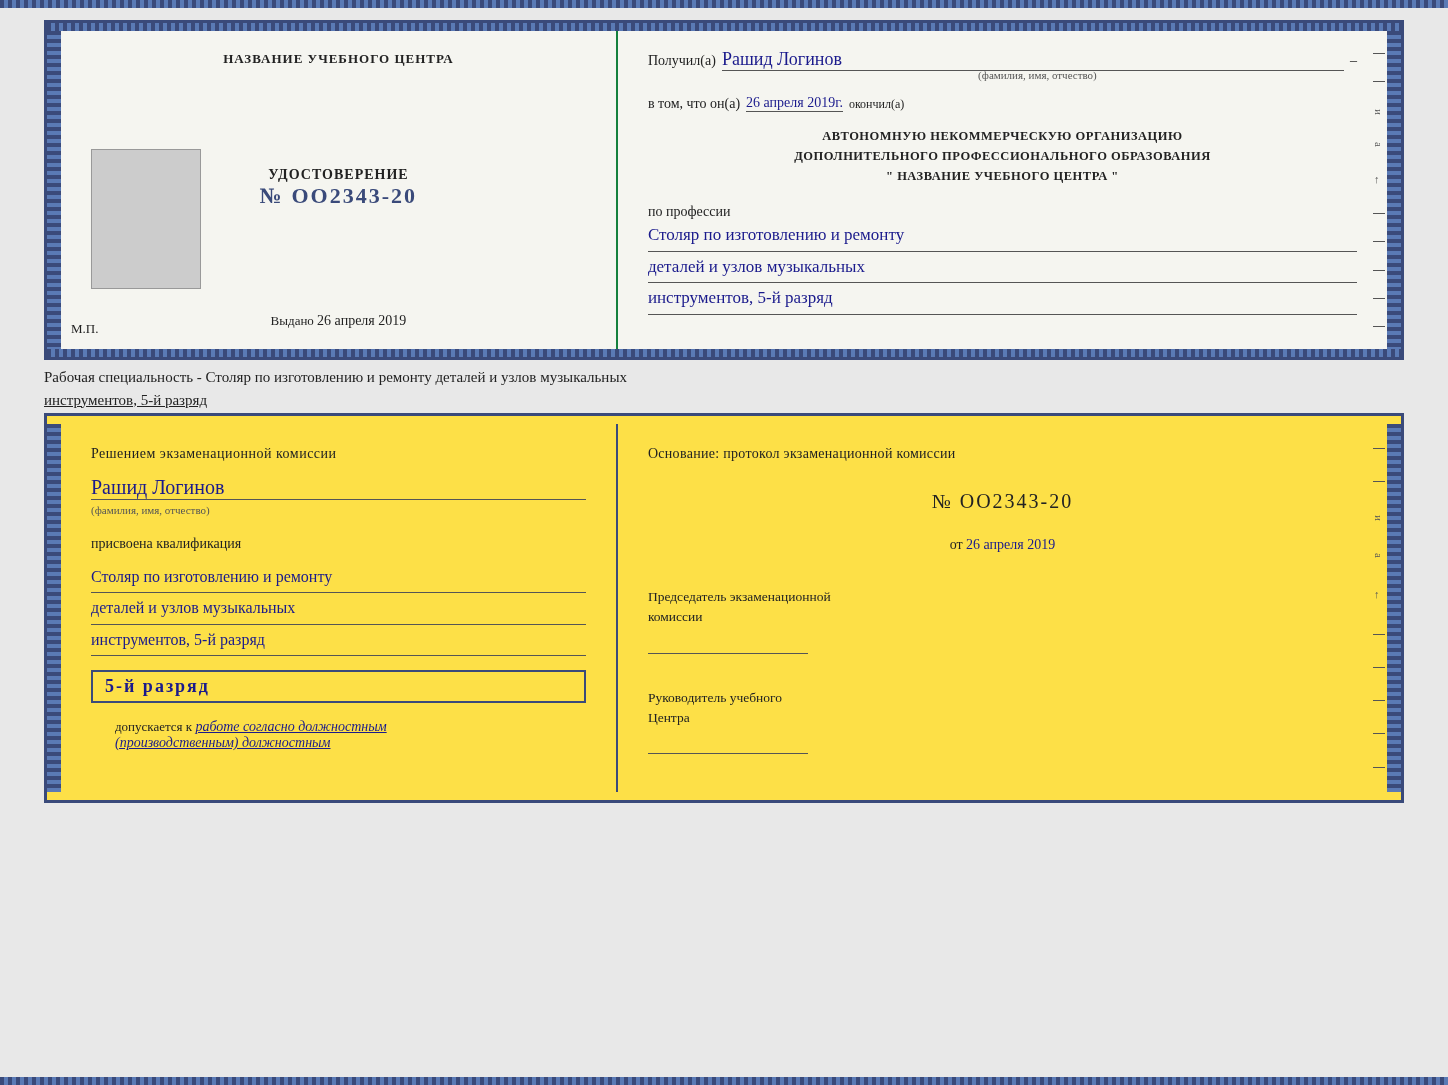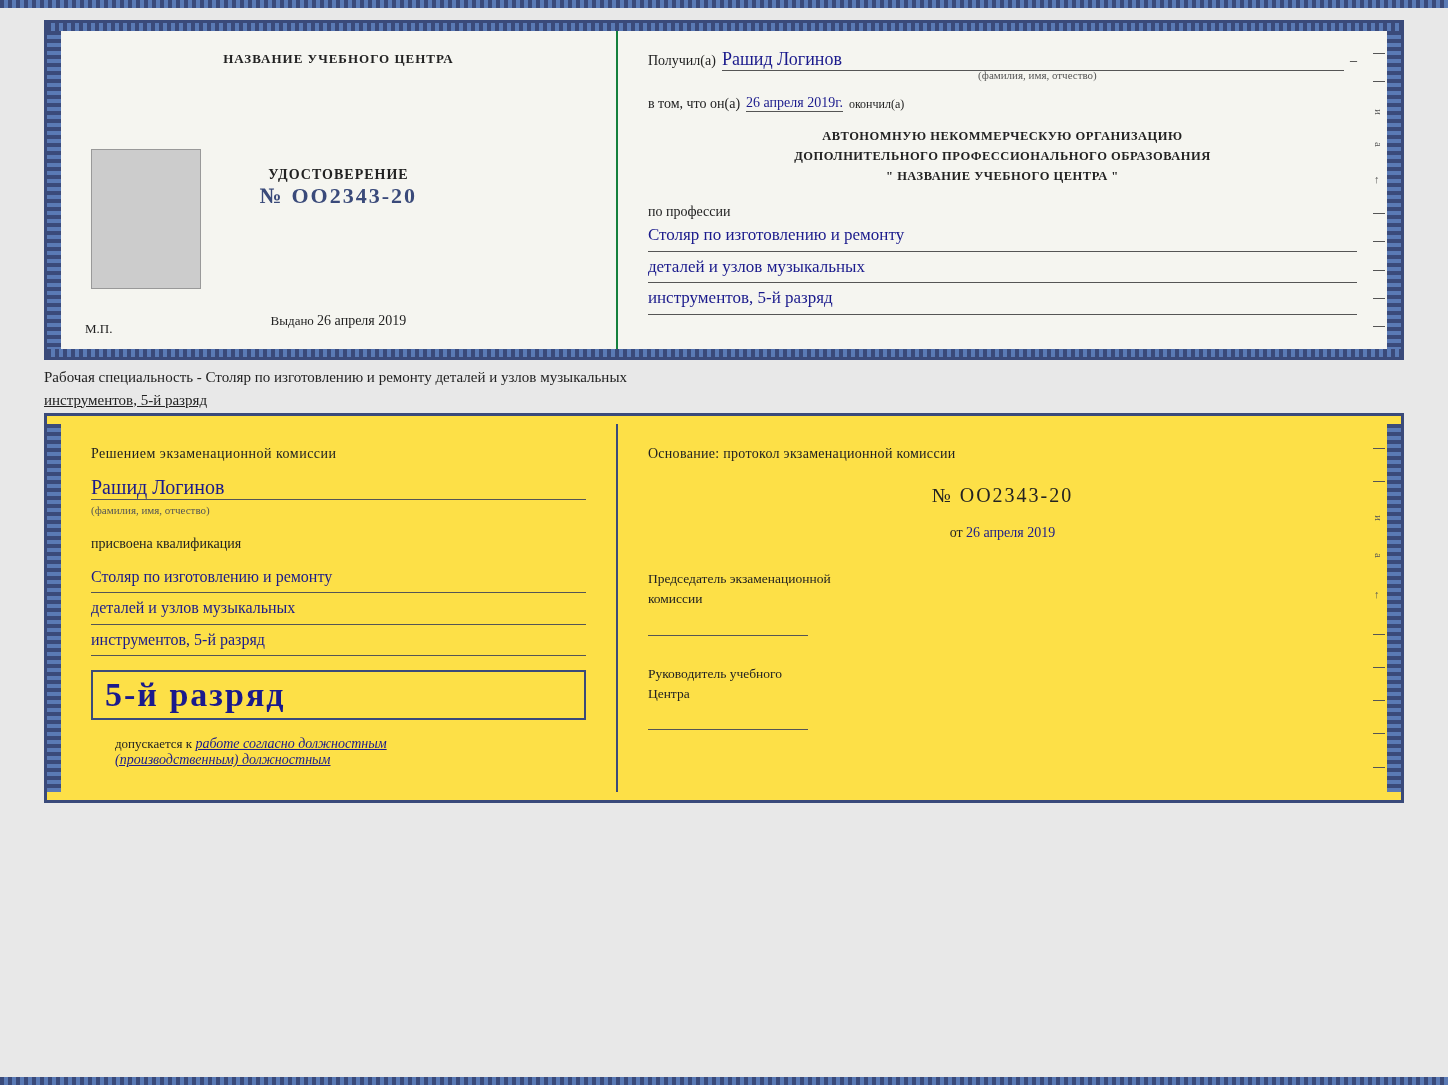--- a/index.html
+++ b/index.html
@@ -101,21 +101,21 @@
       font-family: 'Segoe Script', 'Comic Sans MS', cursive;
       font-size: 14px;
       color: #222;
     }
 
     .mp-line {
       font-size: 13px;
       color: #222;
       position: absolute;
       bottom: 12px;
-      left: 24px;
+      left: 10px;
     }
 
     
     .recipient-line {
       display: flex;
       align-items: baseline;
       gap: 6px;
       font-size: 14px;
       color: #222;
     }
@@ -243,21 +243,21 @@
       display: flex;
       flex-direction: column;
       gap: 10px;
     }
 
     .cert-bottom-right {
       width: 58%;
       padding: 22px 30px;
       display: flex;
       flex-direction: column;
-      gap: 14px;
+      gap: 20px;
       position: relative;
     }
 
     .decision-title {
       font-size: 14px;
       color: #222;
       font-weight: normal;
       letter-spacing: 0.5px;
     }
 
@@ -289,21 +289,21 @@
     }
 
     .qual-highlight {
       border: 2px solid #3a4a7a;
       padding: 4px 12px;
       margin-top: 4px;
       display: inline-block;
     }
 
     .qual-highlight-text {
-      font-size: 34px;
+      font-size: 18px;
       font-weight: bold;
       color: #1a1a8c;
       letter-spacing: 2px;
     }
 
     .dopusk-label {
       font-size: 13px;
       color: #222;
       margin-top: 6px;
       margin-left: 24px;

